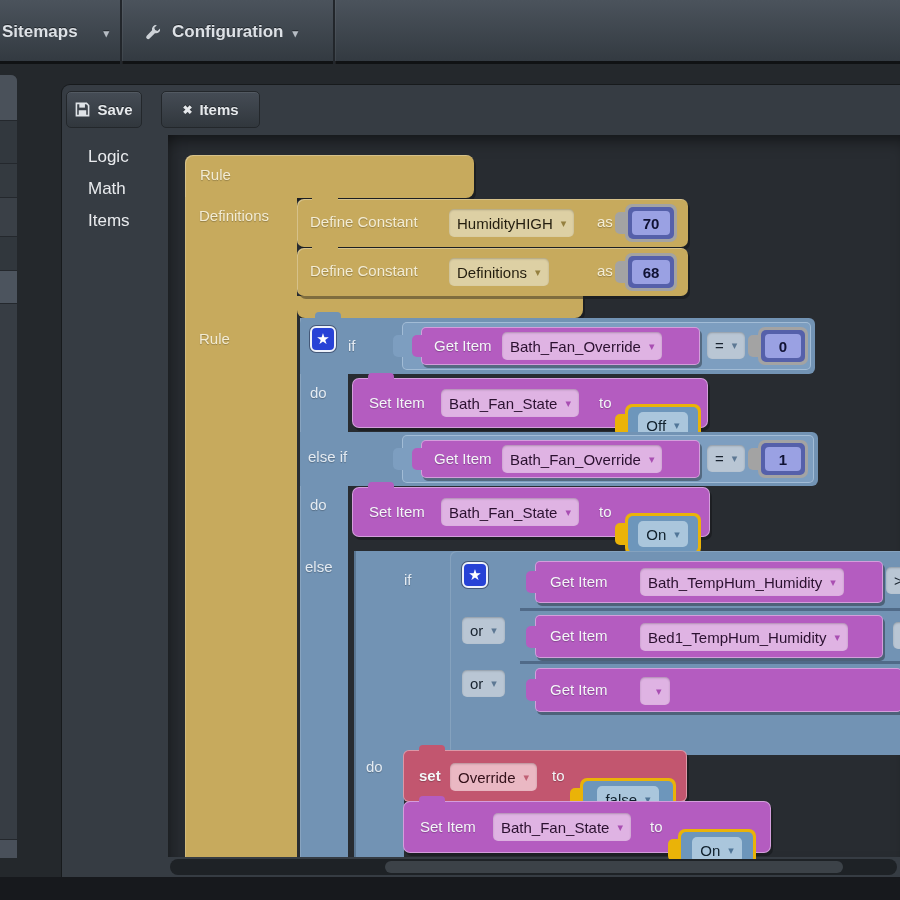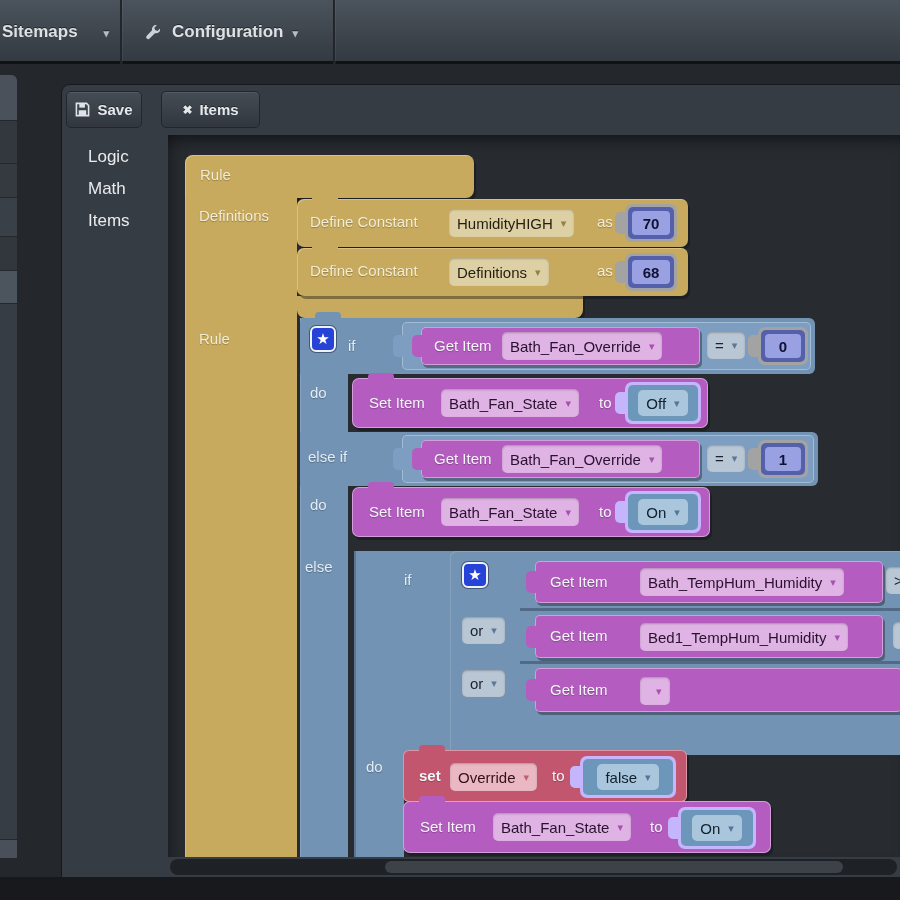--- a/index.html
+++ b/index.html
@@ -54,21 +54,21 @@
   .fld-red{background:#eab8c3;color:#331019;}
   .fld-red .caret{color:#c06074;}
   .fld-blue{background:#aac6dc;color:#10202c;height:26px;}
   .fld-blue .caret{color:#517698;}
   .fld-gray{background:#b9c6d4;color:#18232f;height:27px;}
   .fld-gray .caret{color:#5d7894;}
   .num-frame{background:#a3a3a3;border-radius:7px;padding:3px;}
   .num-core{background:#5560aa;border-radius:5px;width:100%;height:100%;display:flex;padding:4px;box-sizing:border-box;}
   .num-fld{background:#9aa1e3;border-radius:4px;color:#101233;font-weight:700;font-size:15px;flex:1;
            display:flex;align-items:center;justify-content:center;cursor:text;}
-  .val-frame{background:#c4b5fd;border-radius:7px;padding:3px;}
+  .val-frame{background:#eab308;border-radius:7px;padding:3px;margin-top:22px;}
   .val-core{background:#6d96bb;border-radius:5px;width:100%;height:100%;display:flex;align-items:center;justify-content:center;}
   .star{width:26px;height:26px;background:#2742d6;border:2px solid #eef2fb;border-radius:6px;color:#fff;
         font-size:15px;line-height:22px;text-align:center;box-shadow:0 0 0 1px rgba(0,0,30,.4);cursor:pointer;}
   .ltab::before{content:"";position:absolute;left:-10px;top:50%;margin-top:-11px;width:11px;height:22px;
                 background:inherit;border-radius:5px 0 0 5px;}
   .bump::before{content:"";position:absolute;top:-6px;left:15px;width:26px;height:7px;background:inherit;
                 border-radius:4px 4px 0 0;}
   .sep{background:rgba(30,45,70,.4);}
 </style>
 </head>

